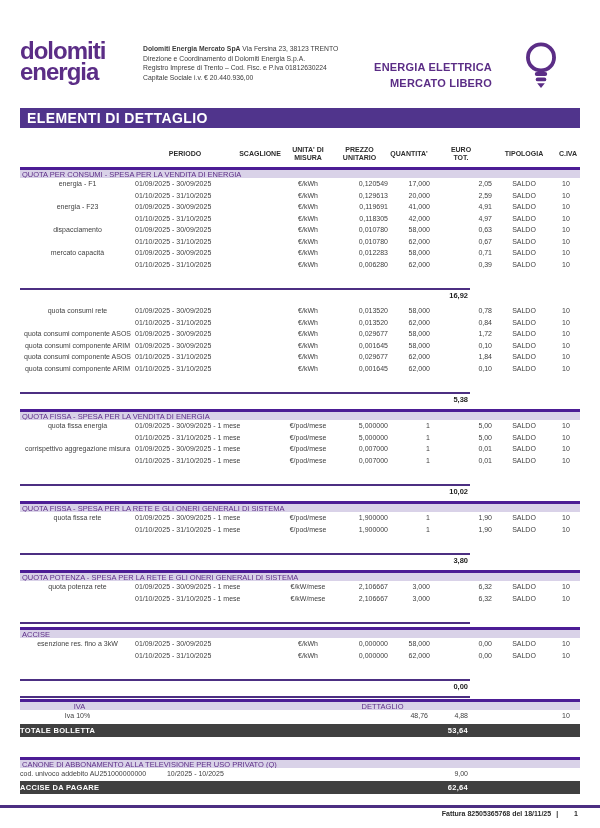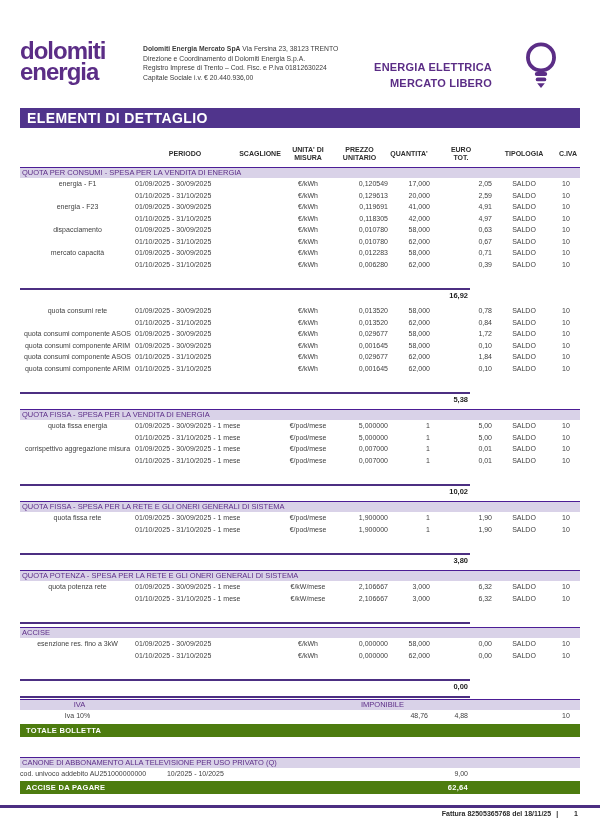--- a/index.html
+++ b/index.html
@@ -39,35 +39,35 @@
   .c-tot{text-align:right;}
   .c-tip{text-align:center;}
   .c-iva{text-align:center;padding-right:4px;}
   .span-pq{grid-column:4 / span 2;}
   .center{text-align:center;}
   .right{text-align:right;}
   .pr2{padding-right:2px;}
   .st-align{padding-right:24px;box-sizing:border-box;}
 
   
-  .band{height:11px;line-height:10px;background:#d9d2e8;border-top:1px solid #4c1d95;
+  .band{height:11px;line-height:10px;background:#d9d2e8;border-top:3px solid #4c1d95;
         color:#5c2d87;font-size:7.5px;padding-left:2px;box-sizing:border-box;overflow:hidden;}
   .section{margin-bottom:3px;}
 
   
   .subtotal{width:450px;margin-top:18px;}
   .st-line{border-top:2px solid #4c2f82;}
   .st-val{text-align:right;padding-right:2px;font-weight:bold;font-size:7.5px;
           color:#1f1f1f;line-height:12px;}
 
   .pre-line{width:450px;border-top:2px solid #4c2f82;margin-bottom:1px;}
 
   
-  .totbar{position:relative;height:13px;line-height:13px;background:#4d7c0f;color:#fff;
-          font-size:7.5px;font-weight:bold;padding-left:6px;box-sizing:border-box;letter-spacing:.3px;}
+  .totbar{position:relative;height:13px;line-height:13px;background:#404040;color:#fff;
+          font-size:7.5px;font-weight:bold;box-sizing:border-box;letter-spacing:.3px;}
   .totval{position:absolute;left:0;top:0;width:448px;text-align:right;}
 
   
   .canone-band{margin-top:20px;}
   .canone-row{position:relative;height:11.5px;line-height:11.5px;font-size:7px;margin-bottom:2px;}
   .cd{display:inline-block;width:145px;}
   .cv{position:absolute;left:0;top:0;width:448px;text-align:right;}
 
   .mt2{margin-top:2px;}
 
@@ -405,34 +405,35 @@
             <div class="st-val">0,00</div>
           </div>
         </div>
       </div>
 
     <div class="pre-line"></div>
     <div class="band grid8">
       <div class="c-desc">IVA</div>
       <div class="c-per"></div>
       <div class="c-um"></div>
-      <div class="span-pq center">IMPONIBILE</div>
+      <div class="span-pq center">DETTAGLIO</div>
     </div>
     <div class="trow grid8">
       <div class="c-desc">Iva 10%</div>
       <div class="c-per"></div>
       <div class="c-um"></div>
       <div class="span-pq right pr2">48,76</div>
       <div class="c-tot st-align">4,88</div>
       <div class="c-tip"></div>
       <div class="c-iva">10</div>
     </div>
 
     <div class="totbar mt2">
       <span>TOTALE BOLLETTA</span>
+      <span class="totval">53,64</span>
     </div>
 
     <div class="band canone-band">CANONE DI ABBONAMENTO ALLA TELEVISIONE PER USO PRIVATO (Q)</div>
     <div class="canone-row">
       <span class="cd">cod. univoco addebito AU251000000000</span>
       <span class="cp">10/2025 - 10/2025</span>
       <span class="cv">9,00</span>
     </div>
 
     <div class="totbar">

